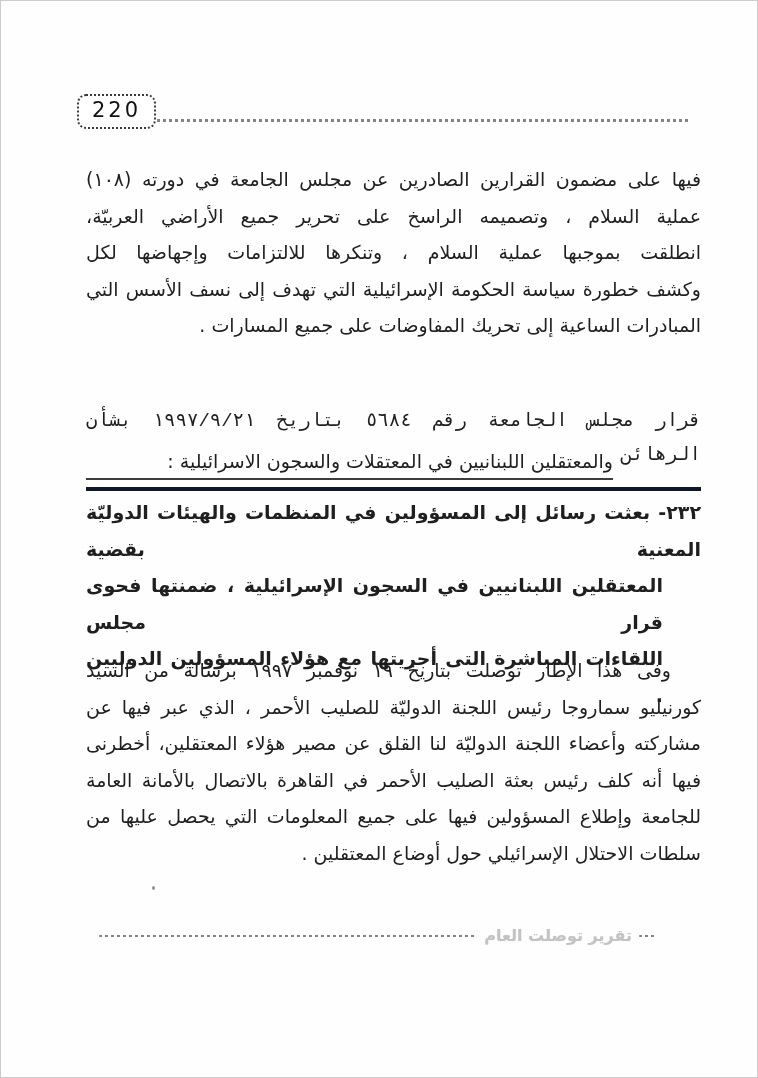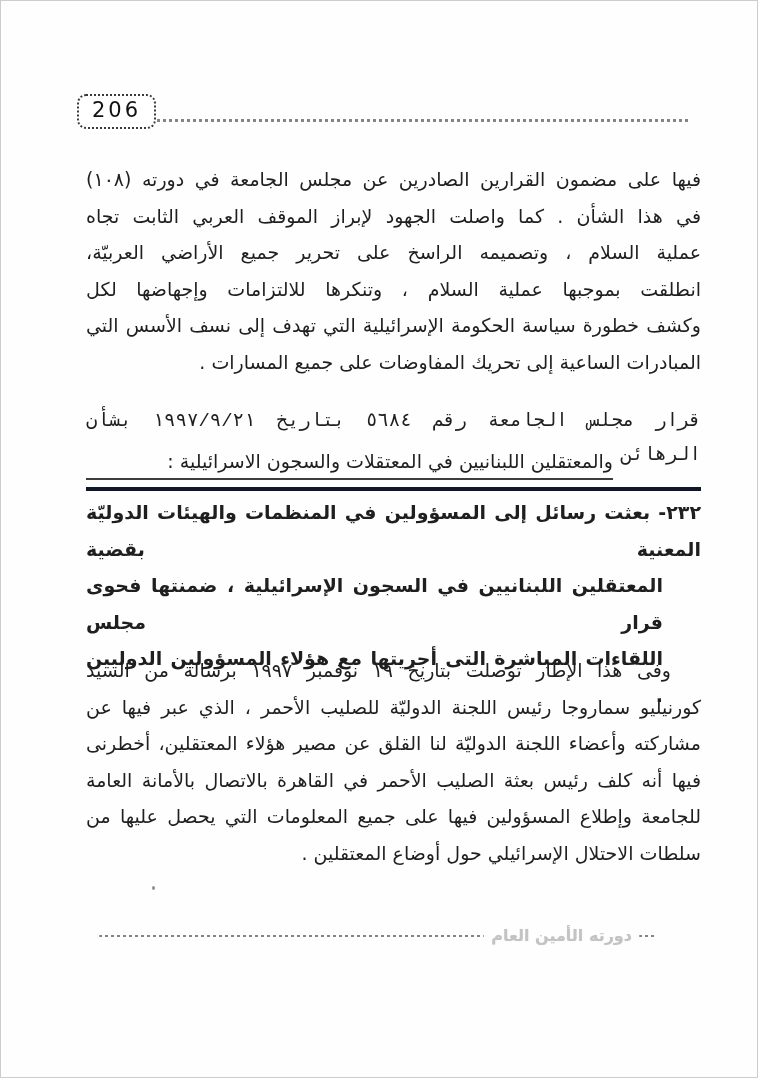--- a/index.html
+++ b/index.html
@@ -130,27 +130,26 @@
     letter-spacing: 1px;
     text-shadow: 0 0 1px #dedede;
   }
 </style>
 </head>
 <body>
 
 <div class="page">
 
   <div class="pagenum-box">
-    <span>206</span>
+    <span>220</span>
   </div>
   <div class="dash-rule rule-top"></div>
 
   <div class="tb para1">
     <div class="line">فيها على مضمون القرارين الصادرين عن مجلس الجامعة في دورته (١٠٨)</div>
-    <div class="line">في هذا الشأن . كما واصلت الجهود لإبراز الموقف العربي الثابت تجاه</div>
     <div class="line">عملية السلام ، وتصميمه الراسخ على تحرير جميع الأراضي العربيّة،</div>
     <div class="line">انطلقت بموجبها عملية السلام ، وتنكرها للالتزامات وإجهاضها لكل</div>
     <div class="line">وكشف خطورة سياسة الحكومة الإسرائيلية التي تهدف إلى نسف الأسس التي</div>
     <div class="line last">المبادرات الساعية إلى تحريك المفاوضات على جميع المسارات .</div>
   </div>
 
   <div class="head1">قرار مجلس الجامعة رقم ٥٦٨٤ بتاريخ ١٩٩٧/٩/٢١ بشأن الرهائن</div>
   <div class="head2">والمعتقلين اللبنانيين في المعتقلات والسجون الاسرائيلية :</div>
 
   <div class="tb item232">
@@ -165,17 +164,17 @@
     <div class="line">مشاركته وأعضاء اللجنة الدوليّة لنا القلق عن مصير هؤلاء المعتقلين، أخطرنى</div>
     <div class="line">فيها أنه كلف رئيس بعثة الصليب الأحمر في القاهرة بالاتصال بالأمانة العامة</div>
     <div class="line">للجامعة وإطلاع المسؤولين فيها على جميع المعلومات التي يحصل عليها من</div>
     <div class="line last">سلطات الاحتلال الإسرائيلي حول أوضاع المعتقلين .</div>
   </div>
 
   <div class="speck"></div>
 
   <div class="footer">
     <div class="dash-rule dash-short"></div>
-    <div class="footer-text">دورته الأمين العام</div>
+    <div class="footer-text">تقرير توصلت العام</div>
     <div class="dash-rule dash-long"></div>
   </div>
 
 </div>
 
 </body></html>

